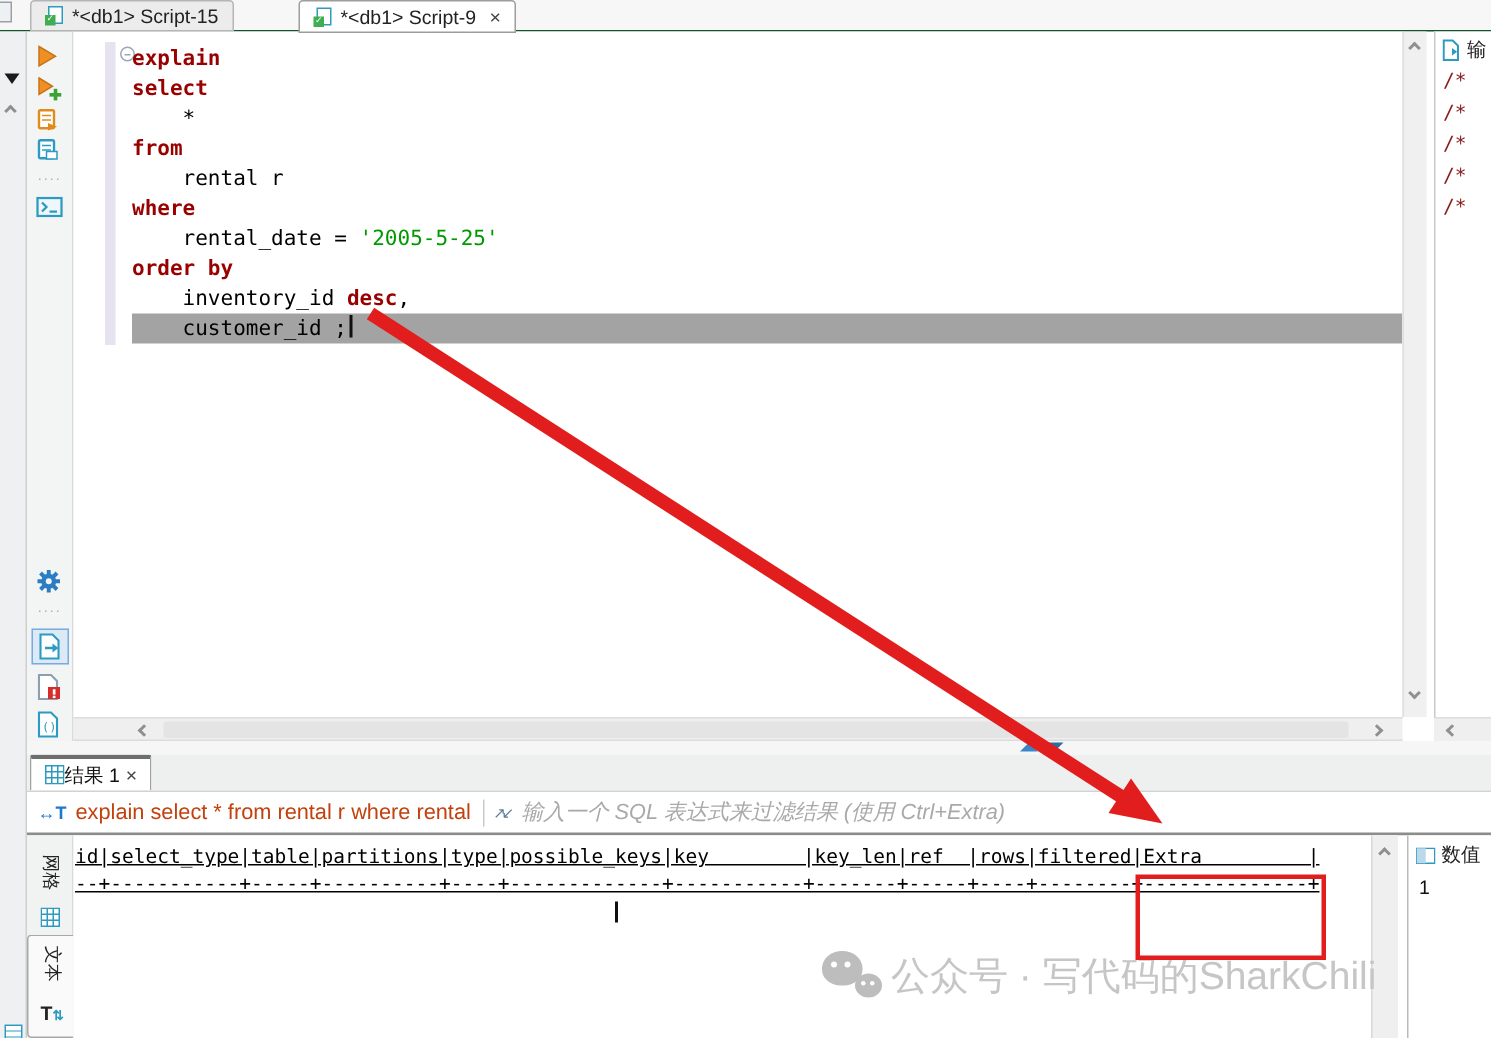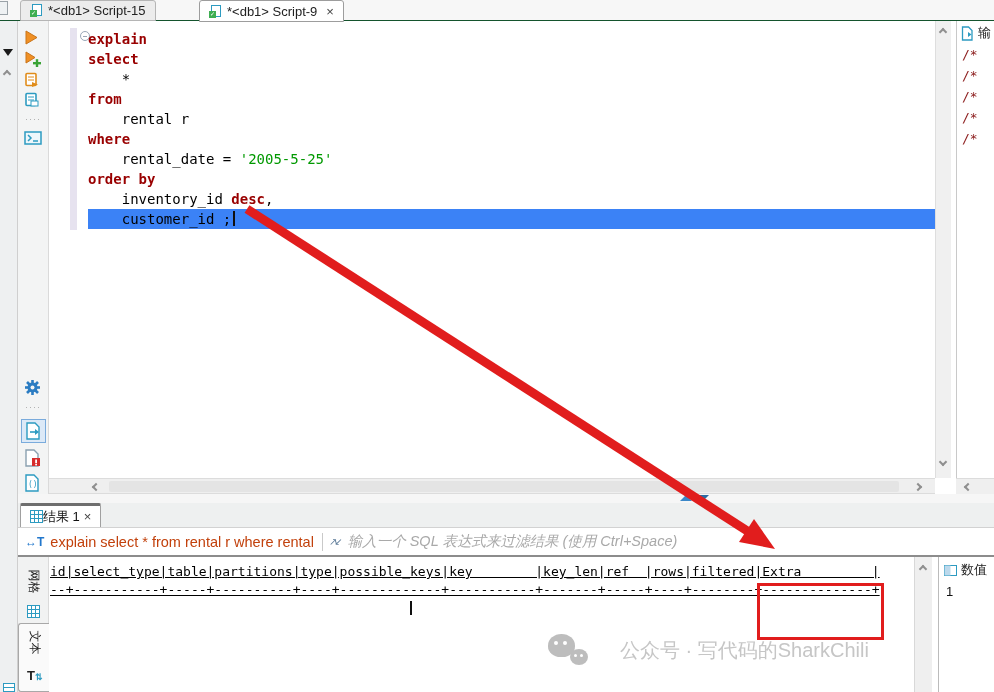--- a/index.html
+++ b/index.html
@@ -49,21 +49,21 @@
     background:#fff; overflow:hidden; }
   .change-bar { position:absolute; left:21px; top:7px; width:7px; height:202px;
     background:#e6e2ef; }
   .fold { position:absolute; left:31px; top:10px; width:10px; height:10px;
     border:1px solid #9aa7b8; border-radius:50%; }
   .fold::after { content:""; position:absolute; left:2px; right:2px; top:4px;
     border-top:1px solid #9aa7b8; }
   .code { position:absolute; left:39px; top:8px; right:0;
     font-family:"DejaVu Sans Mono", monospace; font-size:14px; line-height:20px; color:#000; }
   .cl { white-space:pre; height:20px; }
-  .cl.current { background:#3b82f6; }
+  .cl.current { background:#a3a3a3; }
   .kw { color:#990000; font-weight:bold; }
   .str { color:#009900; }
   .caret { display:inline-block; width:2px; height:15px; background:#101010;
     vertical-align:-2px; margin-left:2px; }
 
   .editor-vscroll { position:absolute; left:935px; top:21px; width:16px; height:457px;
     background:#f0f0f0; border-left:1px solid #dedede; }
   .evs-up { position:absolute; left:4px; top:8px; }
   .evs-down { position:absolute; left:4px; top:438px; }
 
@@ -144,21 +144,21 @@
   .rvs-up { position:absolute; left:5px; top:9px; }
 
   .value-panel { position:absolute; left:920px; top:0; width:56px; height:135px;
     background:#fff; border-left:1px solid #bbb; overflow:hidden; }
   .vp-header { display:flex; align-items:center; gap:4px; padding:4px 0 2px 5px;
     font-size:13px; color:#222; white-space:nowrap; }
   .vp-value { padding-left:7px; font-size:13px; color:#111; margin-top:3px; }
 
   
   .watermark { position:absolute; left:548px; top:632px; display:flex; align-items:center;
-    gap:30px; z-index:5; color:#c6c6c6; font-size:20px; white-space:nowrap; }
+    gap:4px; z-index:5; color:#c6c6c6; font-size:26px; white-space:nowrap; }
   .wc { position:relative; width:42px; height:36px; }
   .wc .b1 { position:absolute; left:0; top:2px; width:27px; height:23px; background:#bdbdbd;
     border-radius:50% 50% 46% 46%; }
   .wc .b1::before, .wc .b1::after { content:""; position:absolute; top:7px; width:4px;
     height:4px; border-radius:50%; background:#fff; }
   .wc .b1::before{ left:6px; } .wc .b1::after{ left:15px; }
   .wc .b2 { position:absolute; right:2px; bottom:3px; width:18px; height:16px;
     background:#bdbdbd; border-radius:50%; }
   .wc .b2::before, .wc .b2::after { content:""; position:absolute; top:5px; width:3px;
     height:3px; border-radius:50%; background:#fff; }
@@ -334,21 +334,21 @@
       <span>结果 1</span>
       <span class="tab-close">×</span>
     </div>
   </div>
 
   <div class="filterbar">
     <span class="filter-ic">↔T</span>
     <span class="filter-query">explain select * from rental r where rental</span>
     <span class="vdiv"></span>
     <span class="expand-ic">↗↙</span>
-    <span class="filter-ph">输入一个 SQL 表达式来过滤结果 (使用 Ctrl+Space)</span>
+    <span class="filter-ph">输入一个 SQL 表达式来过滤结果 (使用 Ctrl+Extra)</span>
   </div>
 
   <div class="results-body">
     <div class="side-tabs">
       <div class="stab grid">
         <span class="vlabel">网格</span>
         <svg width="13" height="13">
             <rect x="0.5" y="0.5" width="12" height="12" fill="#fff" stroke="#2d9bc1"></rect>
             <line x1="0.5" y1="4.5" x2="12.5" y2="4.5" stroke="#2d9bc1"></line>
             <line x1="0.5" y1="8.5" x2="12.5" y2="8.5" stroke="#2d9bc1"></line>

